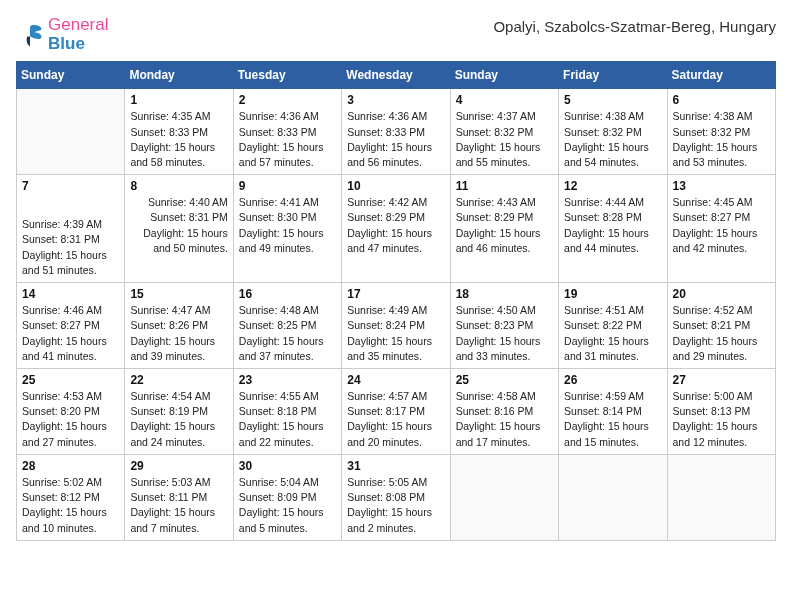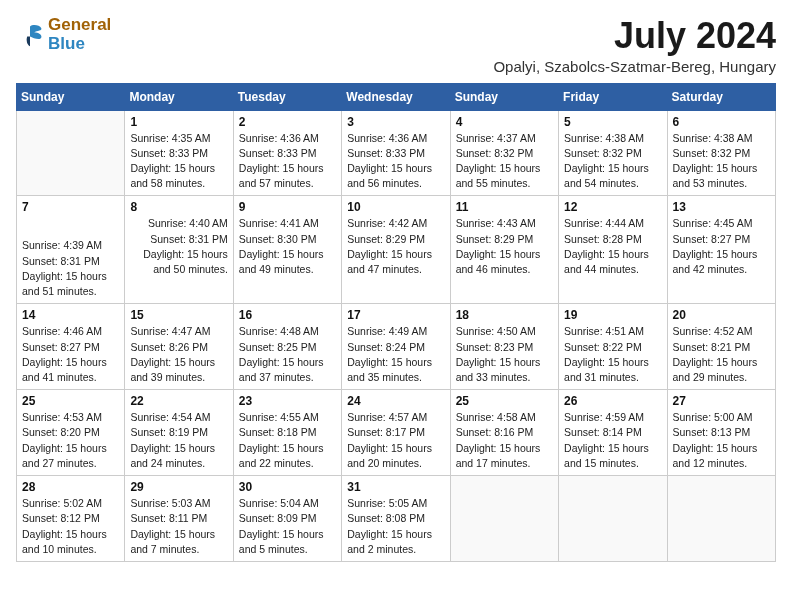--- a/index.html
+++ b/index.html
@@ -83,26 +83,25 @@
 </head>
 <body>
 
 <div class="header">
   <div class="logo">
     <svg class="logo-bird" viewBox="0 0 40 40" xmlns="http://www.w3.org/2000/svg">
       <path d="M20 8 C24 4, 34 6, 36 10 C38 14, 30 14, 26 16 C32 16, 38 20, 36 24 C34 28, 24 24, 20 22 L20 8Z" fill="#2e86c1"></path>
       <path d="M20 22 L20 36 C16 34, 14 28, 16 22Z" fill="#1a3a5c"></path>
     </svg>
     <div>
-      <div style="font-size:17px;font-weight:bold;color:#a16207;line-height:1.1;">General</div>
+      <div style="font-size:17px;font-weight:normal;color:#ec4899;line-height:1.1;">General</div>
       <div style="font-size:17px;font-weight:bold;color:#2e86c1;line-height:1.1;">Blue</div>
     </div>
   </div>
   <div class="title-block">
-    <div class="month-year">July 2024</div>
     <div class="location">Opalyi, Szabolcs-Szatmar-Bereg, Hungary</div>
   </div>
 </div>
 
 <table class="calendar">
   <thead>
     <tr>
     <th>Sunday</th>
         <th>Monday</th>
         <th>Tuesday</th>

